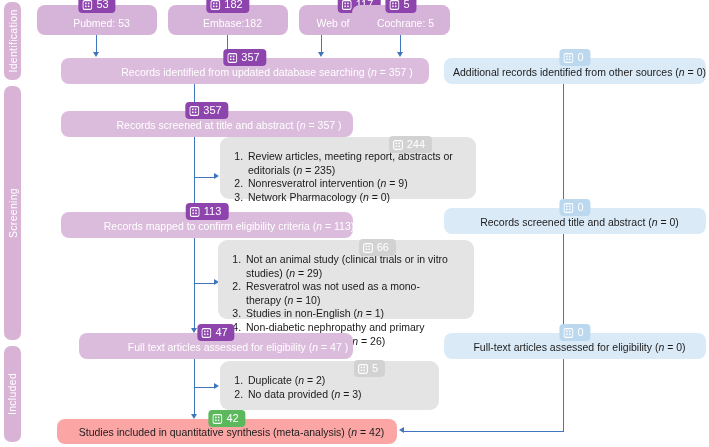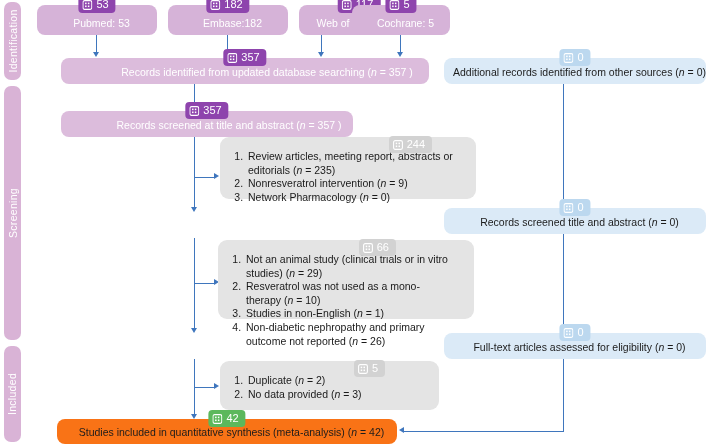--- a/index.html
+++ b/index.html
@@ -28,21 +28,21 @@
   }
   .node .label{
     font-size:10.5px;line-height:13px;text-align:center;white-space:nowrap;margin-left:9px;
   }
   .purple{background:#d6b3d8;}
   .purple .label{color:#ffffff;}
   .purple-lite{background:#dcbcdc;padding-left:45px;}
   .purple-lite .label{color:#ffffff;}
   .blue{background:#dbeaf7;}
   .blue .label{color:#1c1c1c;}
-  .green{background:#f97316;}
+  .green{background:#fca5a5;}
   .green .label{color:#1c1c1c;}
 
   
   .badge{
     position:absolute;top:-9px;left:50%;transform:translateX(-50%);
     height:17px;border-radius:4px;padding:0 7px 0 4px;
     display:flex;align-items:center;gap:4px;white-space:nowrap;
   }
   .badge .num{font-size:11px;line-height:11px;font-weight:400;}
   .badge svg{display:block;}
@@ -231,20 +231,35 @@
     </div>
     <div class="inner">
       <ol>
         <li>Review articles, meeting report, abstracts or editorials (<span class="ital">n</span> = 235)</li>
         <li>Nonresveratrol intervention (<span class="ital">n</span> = 9)</li>
         <li>Network Pharmacology (<span class="ital">n</span> = 0)</li>
       </ol>
     </div>
   </div>
 
+  <div class="node purple-lite" style="left:61px;top:212px;width:292px;height:26px;">
+    <div class="badge b-purple">
+      <span>
+        <svg width="10" height="10" viewBox="0 0 10 10">
+            <rect x="0.6" y="0.6" width="8.8" height="8.8" rx="1.6" fill="none" stroke="#ffffff" stroke-width="1.1"></rect>
+            <rect x="2.7" y="2.6" width="1.5" height="1.6" fill="#ffffff"></rect>
+            <rect x="5.5" y="2.6" width="1.5" height="1.6" fill="#ffffff"></rect>
+            <rect x="2.7" y="5.5" width="1.5" height="1.6" fill="#ffffff"></rect>
+            <rect x="5.5" y="5.5" width="1.5" height="1.6" fill="#ffffff"></rect>
+          </svg>
+      </span>
+      <span class="num">113</span>
+    </div>
+    <div class="label">Records mapped to confirm eligibility criteria (<span class="ital">n</span> = 113)</div>
+  </div>
 
   <div class="vline" style="left:194px;top:238px;height:91px;"></div>
   <div class="arrow-d" style="left:191px;top:328px;"></div>
   <div class="hline" style="left:195px;top:283px;width:20px;"></div>
   <div class="arrow-r" style="left:214px;top:279px;"></div>
 
   <div class="exclude" style="left:218px;top:240px;width:256px;height:79px;">
     <div class="badge b-grey" style="left:auto;right:78px;transform:none;top:-1px;">
       <span>
         <svg width="10" height="10" viewBox="0 0 10 10">
@@ -260,20 +275,35 @@
     <div class="inner">
       <ol>
         <li>Not an animal study (clinical trials or in vitro studies) (<span class="ital">n</span> = 29)</li>
         <li>Resveratrol was not used as a mono-therapy (<span class="ital">n</span> = 10)</li>
         <li>Studies in non-English (<span class="ital">n</span> = 1)</li>
         <li style="white-space:normal;">Non-diabetic nephropathy and primary outcome not reported (<span class="ital">n</span> = 26)</li>
       </ol>
     </div>
   </div>
 
+  <div class="node purple-lite" style="left:79px;top:333px;width:274px;height:26px;">
+    <div class="badge b-purple">
+      <span>
+        <svg width="10" height="10" viewBox="0 0 10 10">
+            <rect x="0.6" y="0.6" width="8.8" height="8.8" rx="1.6" fill="none" stroke="#ffffff" stroke-width="1.1"></rect>
+            <rect x="2.7" y="2.6" width="1.5" height="1.6" fill="#ffffff"></rect>
+            <rect x="5.5" y="2.6" width="1.5" height="1.6" fill="#ffffff"></rect>
+            <rect x="2.7" y="5.5" width="1.5" height="1.6" fill="#ffffff"></rect>
+            <rect x="5.5" y="5.5" width="1.5" height="1.6" fill="#ffffff"></rect>
+          </svg>
+      </span>
+      <span class="num">47</span>
+    </div>
+    <div class="label">Full text articles assessed for eligibility (<span class="ital">n</span> = 47 )</div>
+  </div>
 
   <div class="vline" style="left:194px;top:359px;height:56px;"></div>
   <div class="arrow-d" style="left:191px;top:414px;"></div>
   <div class="hline" style="left:195px;top:387px;width:20px;"></div>
   <div class="arrow-r" style="left:214px;top:383px;"></div>
 
   <div class="exclude" style="left:220px;top:361px;width:219px;height:49px;">
     <div class="badge b-grey" style="left:auto;right:54px;transform:none;top:-1px;">
       <span>
         <svg width="10" height="10" viewBox="0 0 10 10">

